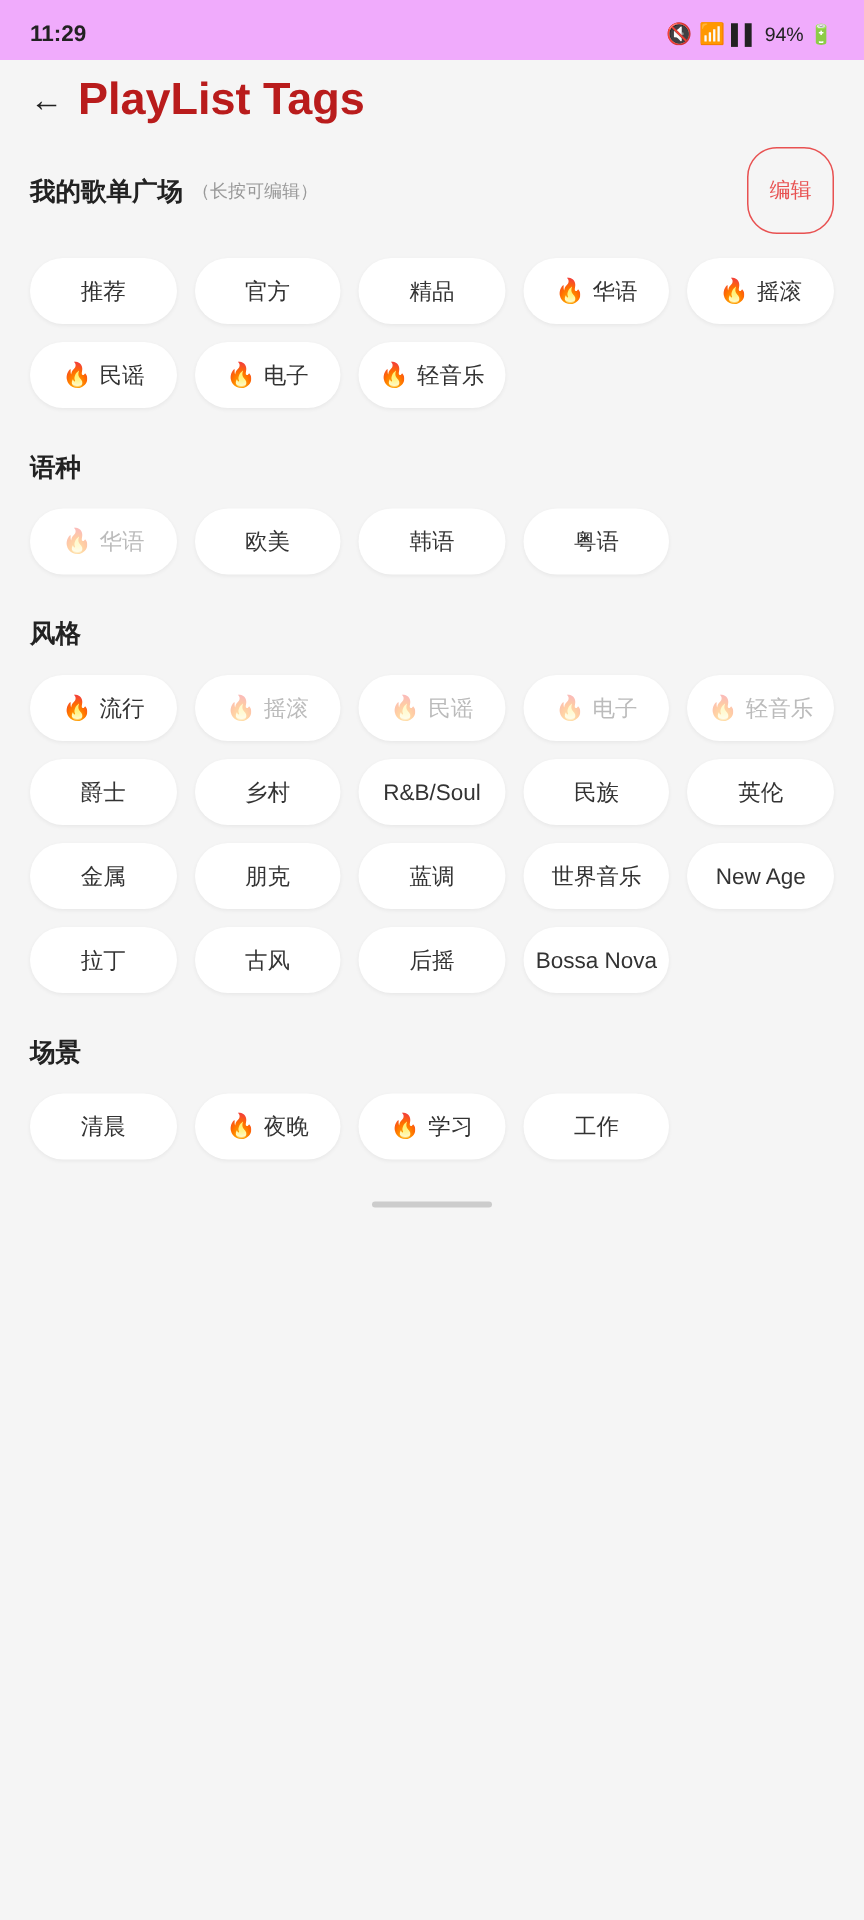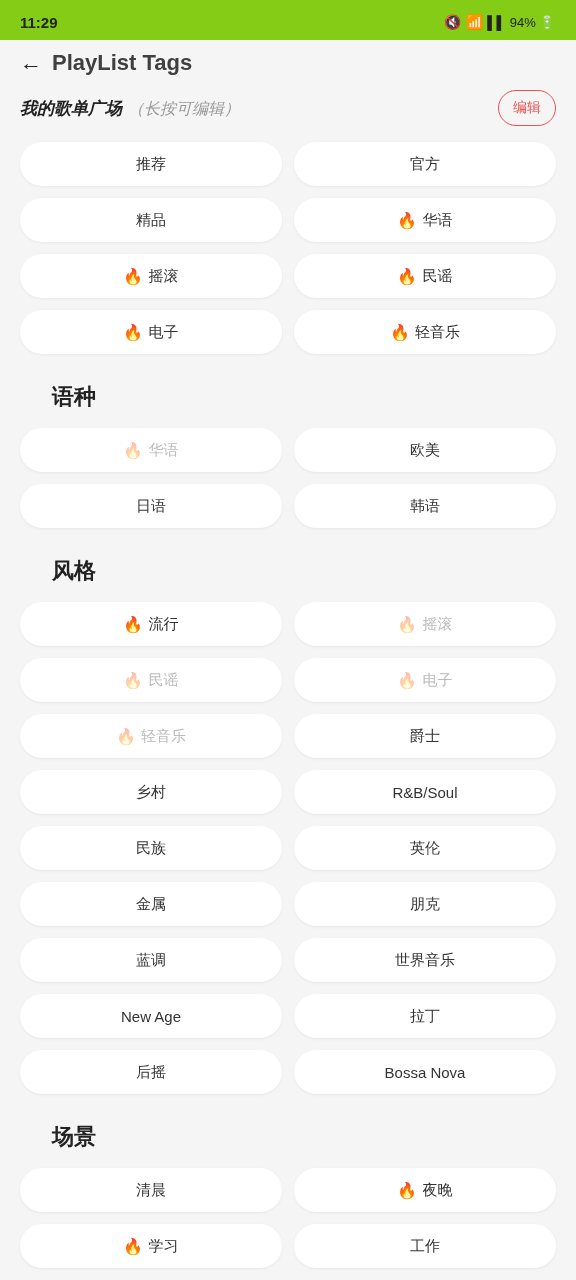--- a/index.html
+++ b/index.html
@@ -11,91 +11,90 @@
       font-family: -apple-system, 'PingFang SC', 'Helvetica Neue', Arial, sans-serif;
       color: #222;
     }
 
     
     .status-bar {
       display: flex;
       justify-content: space-between;
       align-items: center;
       padding: 8px 20px 4px;
-      background: #84cc16;
+      background: #f0abfc;
       height: 40px;
       gap: 28px;
     }
     .status-left { font-size: 15px; font-weight: 600; color: #222; }
     .status-right { display: flex; align-items: center; gap: 4px; font-size: 13px; color: #222; }
 
     
     .header {
       display: flex;
       align-items: center;
       padding: 10px 20px 14px;
       background: #f5f5f5;
     }
     .back-btn {
       font-size: 22px;
       color: #222;
       margin-right: 10px;
       cursor: pointer;
     }
     .header-title {
-      font-size: 22px;
+      font-size: 30px;
       font-weight: 600;
-      color: #404040;
+      color: #b91c1c;
     }
 
     
     .content {
       padding: 0 20px;
       background: #f5f5f5;
     }
 
     
     .section { margin-bottom: 28px; }
 
     
     .section-header {
       display: flex;
       align-items: center;
       justify-content: space-between;
       margin-bottom: 16px;
     }
     .section-title-row {
       display: flex;
-      align-items: flex-end;
+      align-items: center;
       gap: 6px;
-      font-style: italic;
     }
     .section-title {
       font-size: 17px;
       font-weight: 600;
       color: #222;
     }
     .section-subtitle {
-      font-size: 16px;
+      font-size: 12px;
       color: #999;
     }
     .edit-btn {
       border: 1.5px solid #e85151;
       color: #e85151;
       background: transparent;
       border-radius: 20px;
-      padding: 8px 14px;
+      padding: 19px 14px;
       font-size: 14px;
       cursor: pointer;
     }
 
     
     .tag-grid {
       display: grid;
-      grid-template-columns: repeat(2, 1fr);
+      grid-template-columns: repeat(5, 1fr);
       gap: 12px;
     }
 
     
     .tag-pill {
       display: flex;
       align-items: center;
       justify-content: center;
       gap: 5px;
       background: #fff;
@@ -117,25 +116,24 @@
 
     
     .fire-icon {
       font-size: 16px;
       color: #e85151;
       flex-shrink: 0;
     }
 
     
     .plain-section-title {
-      font-size: 22px;
+      font-size: 17px;
       font-weight: 600;
       color: #222;
       margin-bottom: 16px;
-      margin-left: 32px;
     }
 
     
     .scrollbar {
       width: 80px;
       height: 4px;
       background: #ccc;
       border-radius: 2px;
       margin: 20px auto 0;
     }
@@ -206,24 +204,24 @@
     <div class="plain-section-title">语种</div>
     <div class="tag-grid" id="language-tags">
         <div class="tag-pill disabled">
           <span class="fire-icon">🔥</span>
           <span>华语</span>
         </div>
         <div class="tag-pill">
           <span>欧美</span>
         </div>
         <div class="tag-pill">
-          <span>日语</span>
-        </div>
-        <div class="tag-pill">
           <span>韩语</span>
+        </div>
+        <div class="tag-pill">
+          <span>粤语</span>
         </div>
       </div>
   </div>
 
   <div class="section">
     <div class="plain-section-title">风格</div>
     <div class="tag-grid" id="style-tags">
         <div class="tag-pill">
           <span class="fire-icon">🔥</span>
           <span>流行</span>
@@ -271,20 +269,23 @@
         <div class="tag-pill">
           <span>世界音乐</span>
         </div>
         <div class="tag-pill">
           <span>New Age</span>
         </div>
         <div class="tag-pill">
           <span>拉丁</span>
         </div>
         <div class="tag-pill">
+          <span>古风</span>
+        </div>
+        <div class="tag-pill">
           <span>后摇</span>
         </div>
         <div class="tag-pill">
           <span>Bossa Nova</span>
         </div>
       </div>
   </div>
 
   <div class="section">
     <div class="plain-section-title">场景</div>

